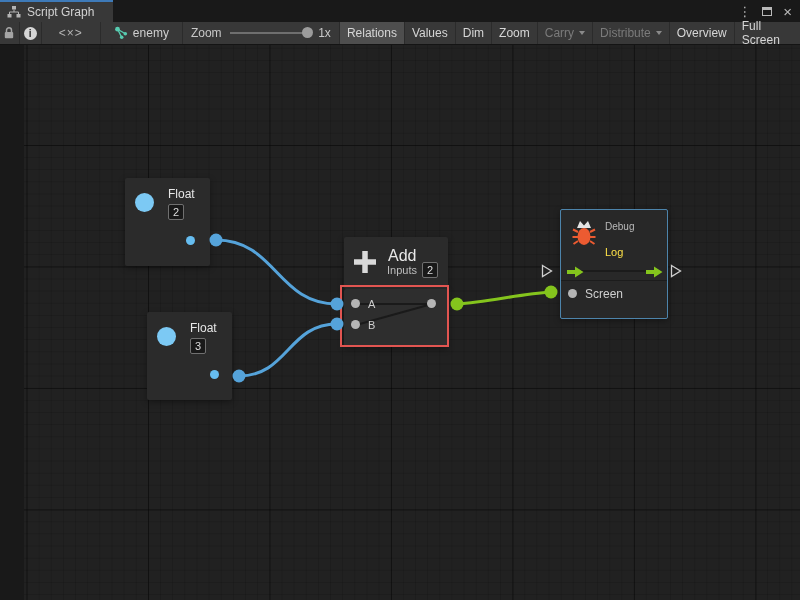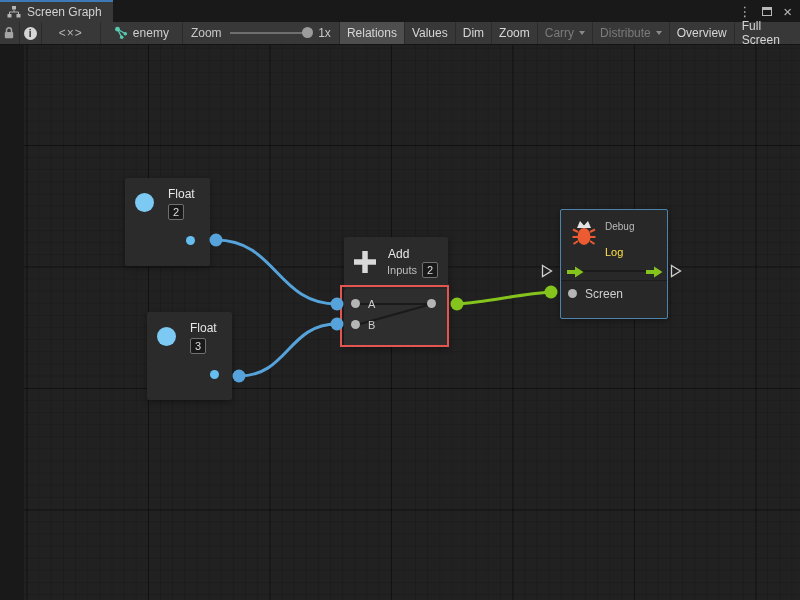--- a/index.html
+++ b/index.html
@@ -53,21 +53,21 @@
   .float-title { position:absolute; left:43px; top:9px; font-size:12px; color:#e6e6e6; }
   .value-box { background:#191919; border:1px solid #707070; border-radius:2px; color:#dcdcdc;
                font-size:11px; line-height:14px; padding:0 4px; min-width:15px; text-align:center; }
   .float-value { position:absolute; left:43px; top:26px; }
   .port-dot { position:absolute; width:9px; height:9px; border-radius:50%; }
   .dot-blue { background:#66bdf0; }
   .dot-gray { background:#b5b5b5; }
 
   
   .add-header { left:320px; top:192px; width:104px; height:52px; }
-  .add-title { position:absolute; left:44px; top:10px; font-size:12px; color:#e8e8e8; }
+  .add-title { position:absolute; left:44px; top:10px; font-size:16px; color:#e8e8e8; }
   .add-inputs-row { position:absolute; left:43px; top:25px; display:flex; align-items:center; gap:5px;
                     font-size:11px; color:#bdbdbd;justify-content:flex-end; }
   .add-body { left:320px; top:244px; width:104px; height:58px; background:#2e2e2e; }
   .port-label { position:absolute; font-size:11px; color:#cfcfcf; }
   .selection-red { position:absolute; left:316px; top:240px; width:109px; height:62px;
                    border:2px solid #e25551; pointer-events:none; }
 
   
   .node-debug { left:536px; top:164px; width:108px; height:110px; background:#282828;
                 border:1px solid #4d84ab; }
@@ -86,21 +86,21 @@
 <div class="app">
 
   <div class="titlebar">
     <div class="tab">
       <svg width="14" height="12" viewBox="0 0 14 12">
         <rect x="5" y="0" width="4" height="3.5" fill="#b4b4b4"></rect>
         <rect x="0.5" y="8" width="4" height="3.5" fill="#b4b4b4"></rect>
         <rect x="9.5" y="8" width="4" height="3.5" fill="#b4b4b4"></rect>
         <path d="M7,3.5 V6 M2.5,8 V6 H11.5 V8" stroke="#b4b4b4" stroke-width="1" fill="none"></path>
       </svg>
-      <span>Screen Graph</span>
+      <span>Script Graph</span>
     </div>
     <div class="winctrls">
       <span class="menu-dots">⋮</span>
       <span class="max-box"></span>
       <span class="close-x">×</span>
     </div>
   </div>
 
   <div class="toolbar">
     <div class="tcell cell-lock">

